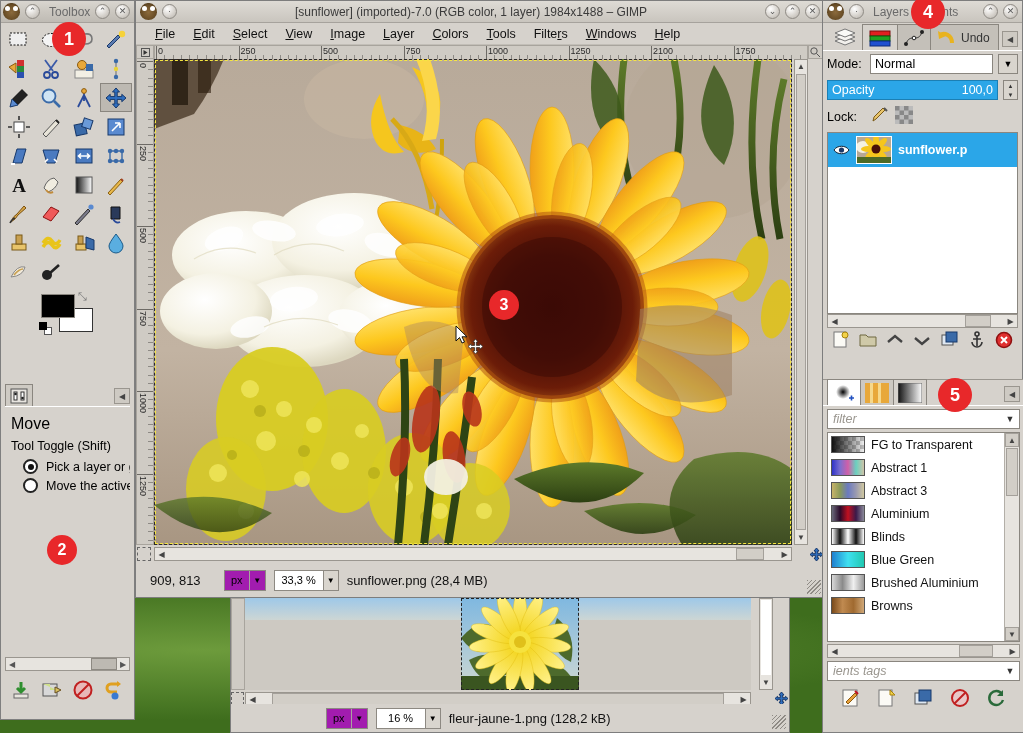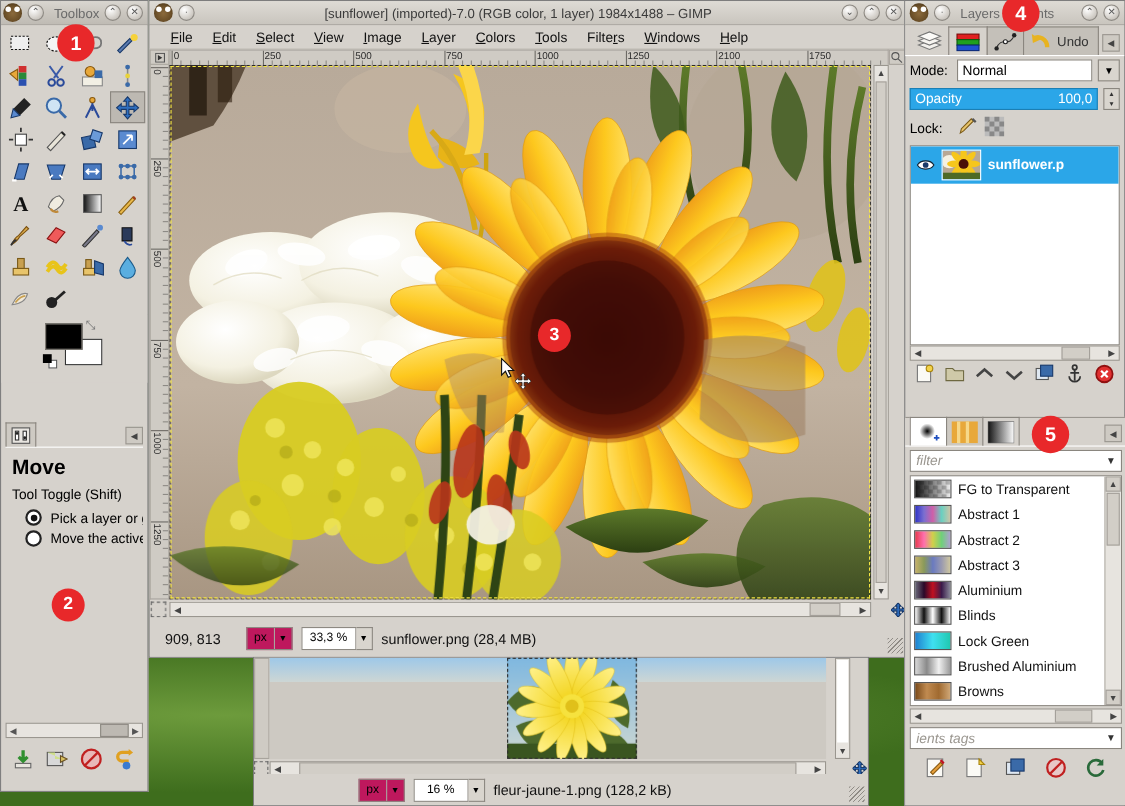--- a/index.html
+++ b/index.html
@@ -80,21 +80,21 @@
   
   #tool-opts { position:absolute; left:4px; top:382px; right:4px; bottom:64px;
     background:#d6d2cc; }
   #opt-tabrow { height:24px; display:flex; align-items:flex-end;
      border-bottom:1px solid #fff; }
   #opt-tab { width:28px;height:22px; background:#cecac3; border:1px solid #8a867f;
      border-bottom:none; display:flex;align-items:center;justify-content:center;}
   #opt-menu-btn { margin-left:auto; width:16px;height:16px;
      border:1px solid #9a968f; background:#cecac3; font-size:8px;
      display:flex;align-items:center;justify-content:center;color:#444; margin-bottom:2px;}
-  #opt-title { font-weight:bold; font-size:19px; padding:8px 0 4px 6px; }
+  #opt-title { font-weight:normal; font-size:16px; padding:8px 0 4px 6px; }
   .opt-row { display:flex; align-items:center; gap:6px; padding:0 0 6px 6px;}
   .opt-lab { font-size:12.5px; }
   .mode-btn { width:22px;height:20px; border:1px solid #8a867f; background:#d1cdc6;
      display:flex;align-items:center;justify-content:center;}
   .mode-btn.on{ background:#bdb9b2; }
   #toggle-lab { font-size:12.5px; padding:2px 0 4px 6px;}
   .radio-row { display:flex;align-items:center; gap:8px; padding:2px 0 2px 18px;}
   .radio { width:15px;height:15px;border-radius:50%; border:2px solid #222;
     background:#fff; position:relative; flex:0 0 auto;}
   .radio.on:after{content:"";position:absolute;inset:2.5px;border-radius:50%;background:#111;}
@@ -150,21 +150,21 @@
      background:#e7e4df; border:1px solid #9a968f; display:flex; align-items:center;}
   #hscroll .thumb{ margin-left:auto; margin-right:14px; width:28px;height:12px;
      background:#d2cec7;border:1px solid #a4a09a;}
   #hscroll .ar{width:13px;height:12px;display:flex;align-items:center;justify-content:center;font-size:8px;color:#444;}
   #qmask { position:absolute; left:1px; top:488px; width:14px;height:14px;
      border:1px dashed #666;}
   #statusbar { position:absolute; left:0; bottom:0; width:688px; height:34px;
      display:flex; align-items:center; gap:8px; padding-left:14px; background:#d6d2cc;}
   .sb-pos { font-size:13px; color:#111; min-width:66px;}
   .unit-combo { display:flex; align-items:center; height:21px; border:1px solid #8d8982;
-     background:#be185d; }
+     background:#a21caf; }
   .unit-combo .t{ padding:0 6px; font-size:11px;}
   .unit-combo .d{ width:16px;height:19px;border-left:1px solid #a9a59e;
      display:flex;align-items:center;justify-content:center;font-size:8px;}
   .zoom-combo{ display:flex; align-items:center; height:21px;}
   .zoom-combo .t{ width:50px;height:21px;background:#fff;border:1px solid #8d8982;
      font-size:11px;display:flex;align-items:center;justify-content:center;}
   .zoom-combo .d{ width:15px;height:21px;border:1px solid #8d8982;border-left:none;
      background:#d9d5ce;display:flex;align-items:center;justify-content:center;font-size:8px;}
   .sb-file{ font-size:13px; color:#111;}
   .grip{ position:absolute; right:3px; bottom:3px; width:14px;height:14px;
@@ -1266,38 +1266,34 @@
       <div id="gradinner">
           <div class="grad-item">
             <span class="gbar" style="background: linear-gradient(90deg, rgb(17, 17, 17), rgba(120, 120, 120, 0)), repeating-conic-gradient(rgb(187, 187, 187) 0deg, rgb(187, 187, 187) 25%, rgb(238, 238, 238) 0deg, rgb(238, 238, 238) 50%) 0px 0px / 8px 8px;"></span>
             <span class="gname">FG to Transparent</span>
           </div>
           <div class="grad-item">
             <span class="gbar" style="background: linear-gradient(90deg, rgb(47, 51, 200) 0%, rgb(122, 111, 208) 25%, rgb(208, 95, 168) 50%, rgb(106, 208, 192) 75%, rgb(207, 196, 168) 100%);"></span>
             <span class="gname">Abstract 1</span>
           </div>
           <div class="grad-item">
-            <span class="gbar" style="background: linear-gradient(90deg, rgb(232, 58, 78) 0%, rgb(255, 111, 174) 25%, rgb(208, 208, 74) 50%, rgb(111, 208, 122) 75%, rgb(176, 160, 208) 100%);"></span>
-            <span class="gname">Abstract 2</span>
-          </div>
-          <div class="grad-item">
             <span class="gbar" style="background: linear-gradient(90deg, rgb(200, 179, 106) 0%, rgb(138, 154, 90) 25%, rgb(106, 122, 192) 50%, rgb(154, 154, 176) 75%, rgb(208, 200, 160) 100%);"></span>
             <span class="gname">Abstract 3</span>
           </div>
           <div class="grad-item">
             <span class="gbar" style="background: linear-gradient(90deg, rgb(106, 106, 122) 0%, rgb(42, 10, 42) 25%, rgb(192, 16, 32) 50%, rgb(58, 26, 74) 75%, rgb(138, 138, 154) 100%);"></span>
             <span class="gname">Aluminium</span>
           </div>
           <div class="grad-item">
             <span class="gbar" style="background: linear-gradient(90deg, rgb(255, 255, 255) 0%, rgb(17, 17, 17) 25%, rgb(255, 255, 255) 50%, rgb(17, 17, 17) 75%, rgb(255, 255, 255) 100%);"></span>
             <span class="gname">Blinds</span>
           </div>
           <div class="grad-item">
             <span class="gbar" style="background: linear-gradient(90deg, rgb(31, 127, 208) 0%, rgb(63, 224, 240) 50%, rgb(32, 200, 176) 100%);"></span>
-            <span class="gname">Lock Green</span>
+            <span class="gname">Blue Green</span>
           </div>
           <div class="grad-item">
             <span class="gbar" style="background: linear-gradient(90deg, rgb(216, 216, 216) 0%, rgb(138, 138, 138) 33%, rgb(240, 240, 240) 67%, rgb(154, 154, 154) 100%);"></span>
             <span class="gname">Brushed Aluminium</span>
           </div>
           <div class="grad-item">
             <span class="gbar" style="background: linear-gradient(90deg, rgb(122, 74, 26) 0%, rgb(192, 138, 80) 33%, rgb(160, 106, 48) 67%, rgb(208, 168, 120) 100%);"></span>
             <span class="gname">Browns</span>
           </div>
         </div>

